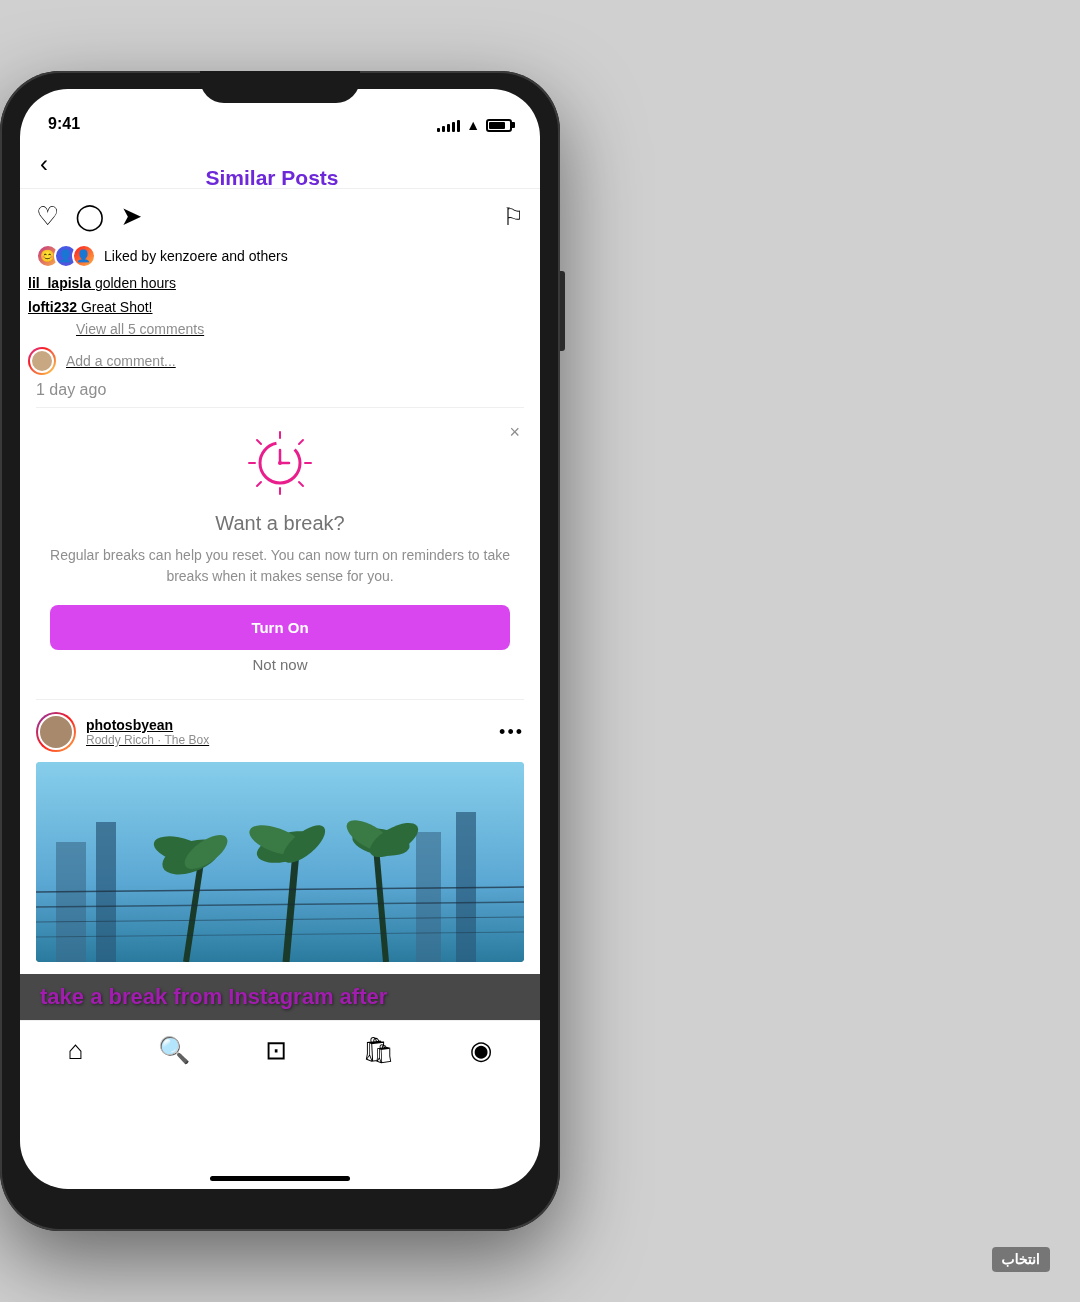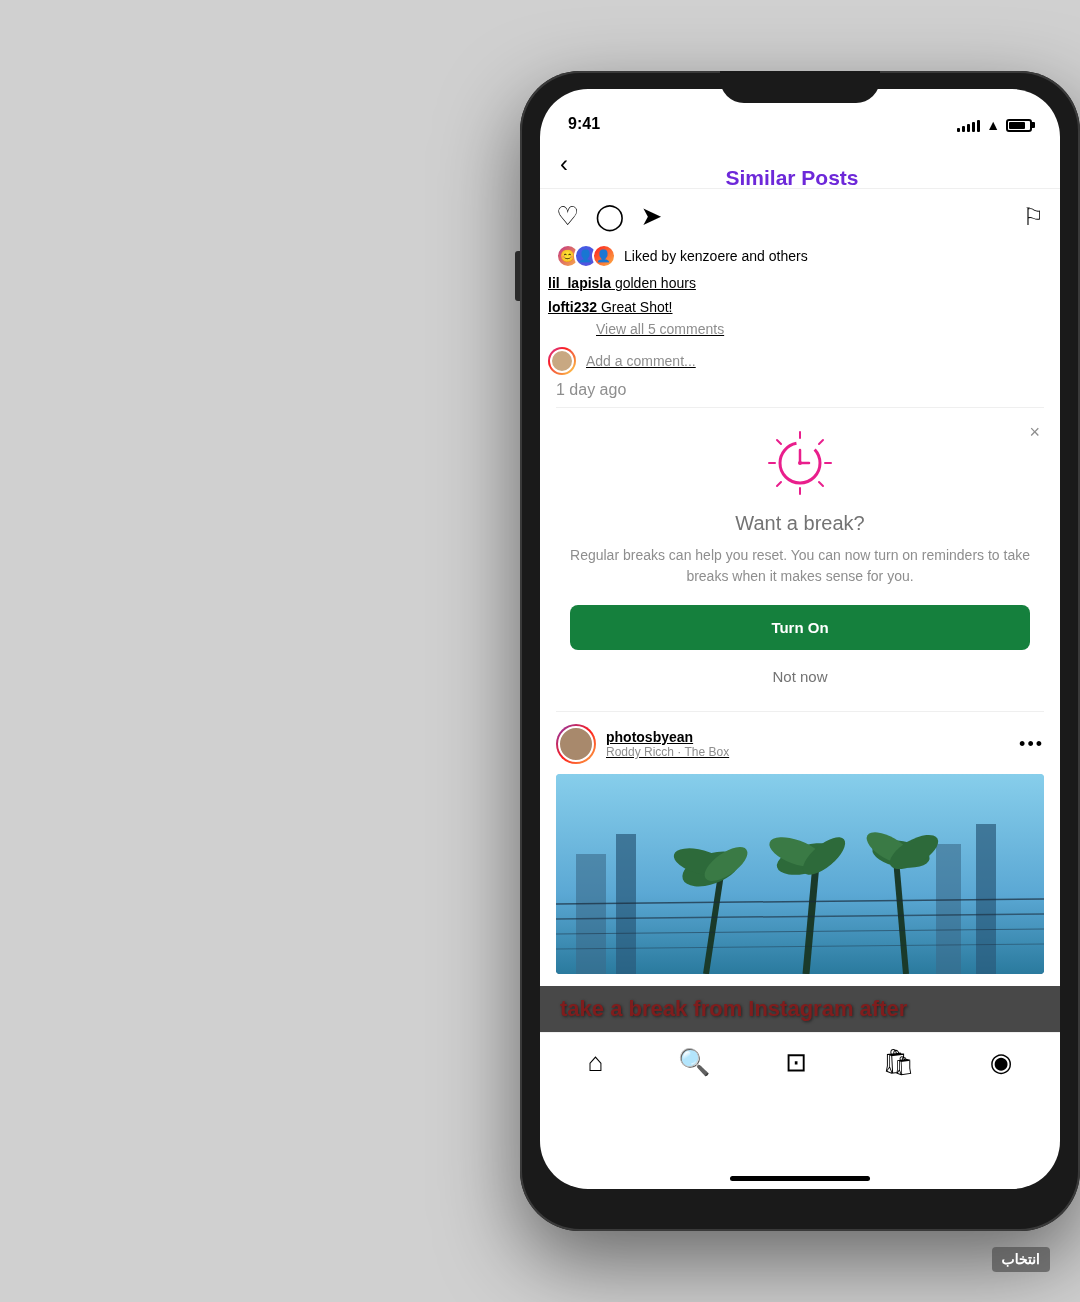--- a/index.html
+++ b/index.html
@@ -10,21 +10,21 @@
       align-items: center;
       min-height: 100vh;
       font-family: -apple-system, BlinkMacSystemFont, 'Segoe UI', sans-serif;
     }
 
     .outer-wrapper {
       width: 1080px;
       height: 1302px;
       background: #d0d0d0;
       display: flex;
-      justify-content: flex-end;
+      justify-content: flex-start;
       align-items: center;
       position: relative;
     }
 
     
     .phone-shell {
       width: 560px;
       height: 1160px;
       background: #1a1a1a;
       border-radius: 60px;
@@ -332,30 +332,30 @@
       margin-bottom: 10px;
     }
     .break-description {
       font-size: 14px;
       color: #8e8e8e;
       line-height: 1.5;
       margin-bottom: 18px;
     }
 
     .turn-on-btn {
-      background: #15803d;
+      background: #d946ef;
       color: #fff;
       border: none;
       border-radius: 8px;
       padding: 14px;
       width: 100%;
       font-size: 15px;
       font-weight: 600;
       cursor: pointer;
-      margin-bottom: 12px;
+      margin-bottom: 0;
     }
     .not-now-btn {
       background: none;
       border: none;
       color: #737373;
       font-size: 15px;
       font-weight: 500;
       cursor: pointer;
       padding: 6px;
     }
@@ -450,21 +450,21 @@
       border-radius: 3px;
     }
 
     
     .caption-bar {
       background: rgba(40,40,40,0.85);
       padding: 10px 20px;
       flex-shrink: 0;
     }
     .caption-text {
-      color: #7f1d1d;
+      color: #a21caf;
       font-size: 22px;
       font-weight: 800;
       text-shadow: 1px 1px 3px rgba(0,0,0,0.5);
     }
 
     
     .watermark {
       position: absolute;
       bottom: 30px;
       right: 30px;

